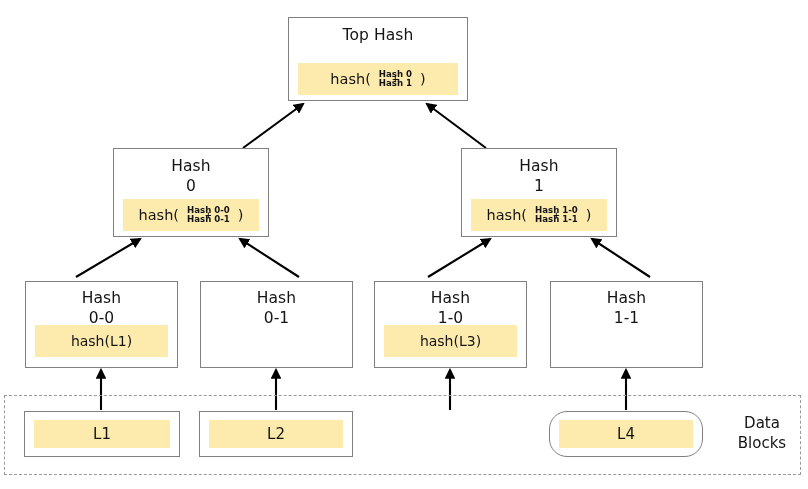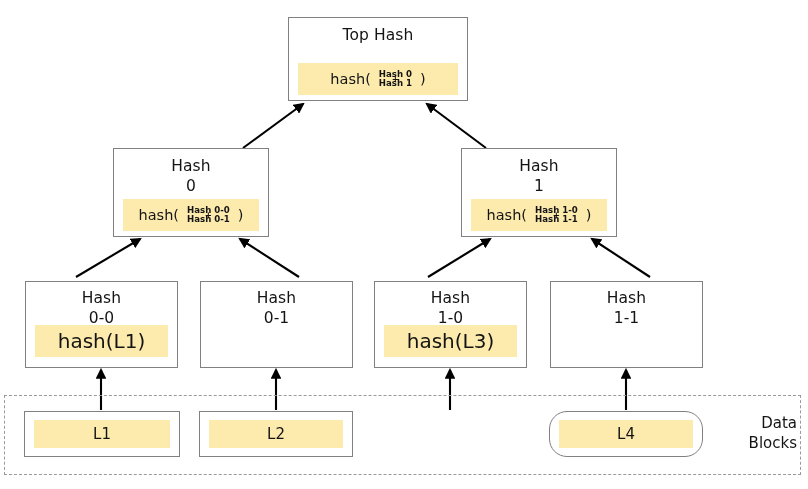--- a/index.html
+++ b/index.html
@@ -46,21 +46,21 @@
     white-space: pre-line;
   }
   .band {
     background: #fdebae;
     display: flex;
     align-items: center;
     justify-content: center;
     box-sizing: border-box;
   }
   .band .simple {
-    font-size: 20px;
+    font-size: 14px;
     color: #141414;
     line-height: 16px;
   }
 
   
   .node.internal .title { padding-top: 7px; }
   .node.internal .band {
     position: absolute;
     left: 9px;
     right: 9px;
@@ -134,21 +134,21 @@
     bottom: 8px;
   }
   .datablock .band .simple { font-size: 15px; }
 
   .datalabel {
     position: absolute;
     color: #141414;
     font-size: 15px;
     line-height: 20px;
     white-space: pre-line;
-    text-align: right;
+    text-align: center;
   }
 </style>
 </head>
 <body>
 
 <div id="canvas">
 
   <svg class="edges" viewBox="0 0 808 489" xmlns="http://www.w3.org/2000/svg">
     <defs>
       <marker id="arrowhead" markerWidth="5.2" markerHeight="5.2" refX="4.2" refY="2.6" orient="auto" markerUnits="strokeWidth">

